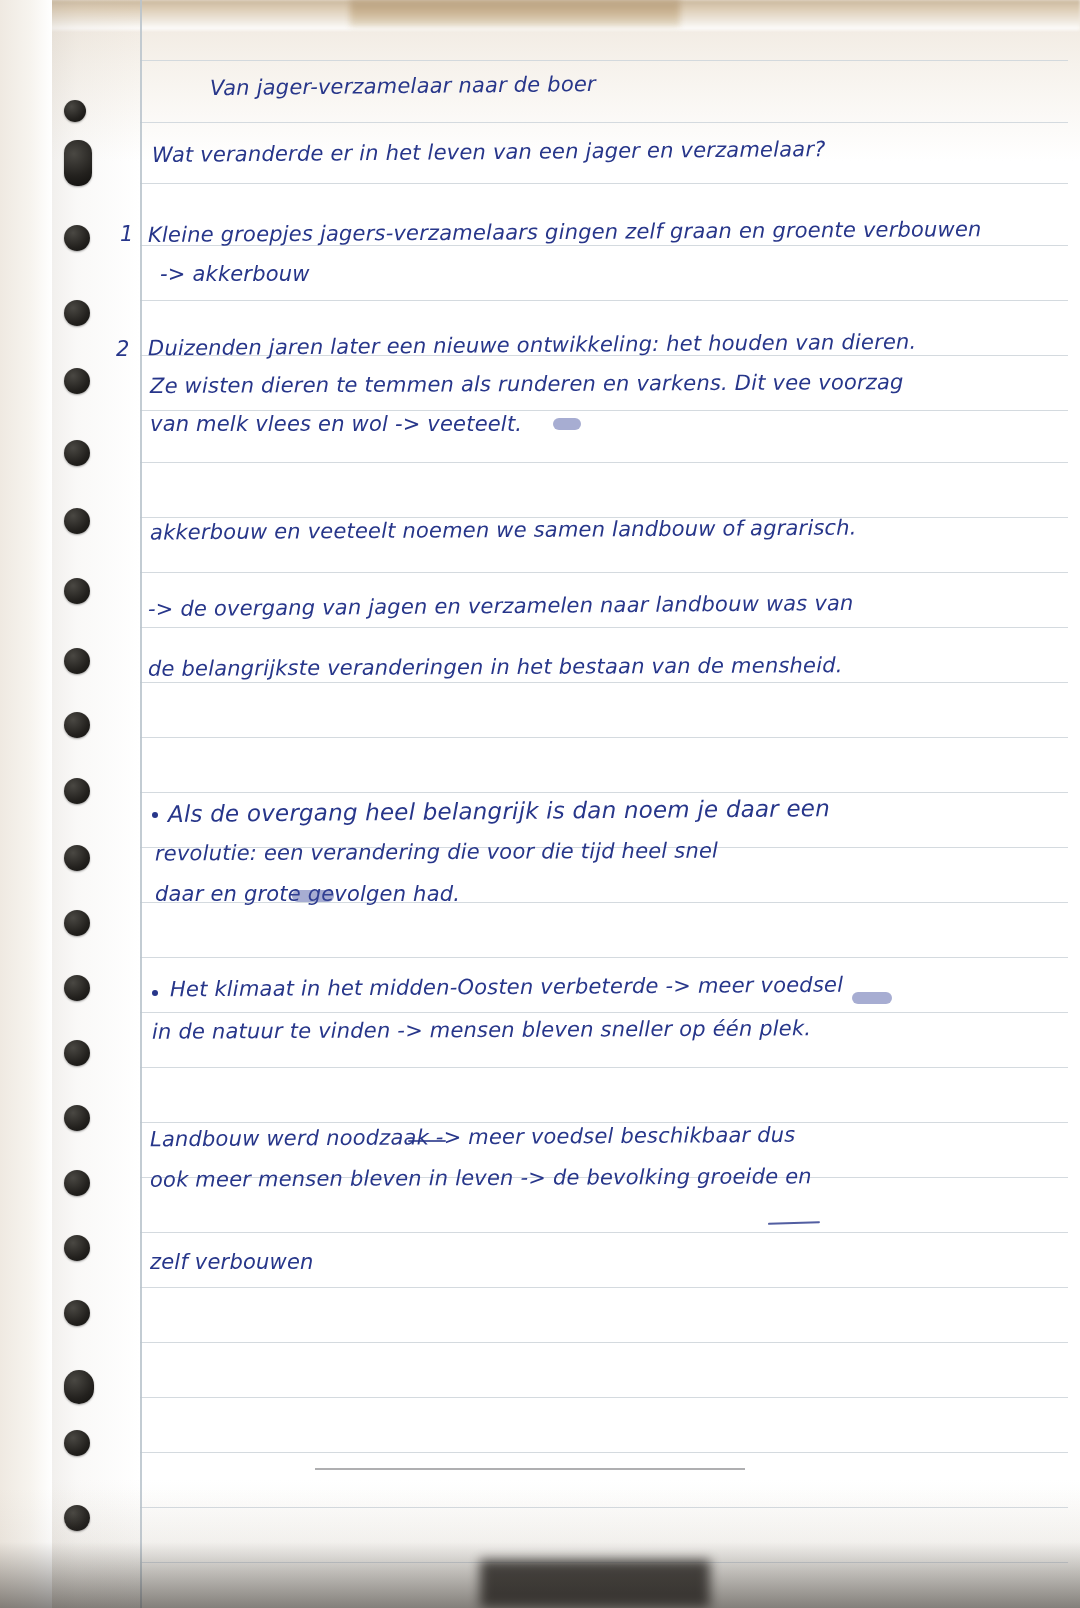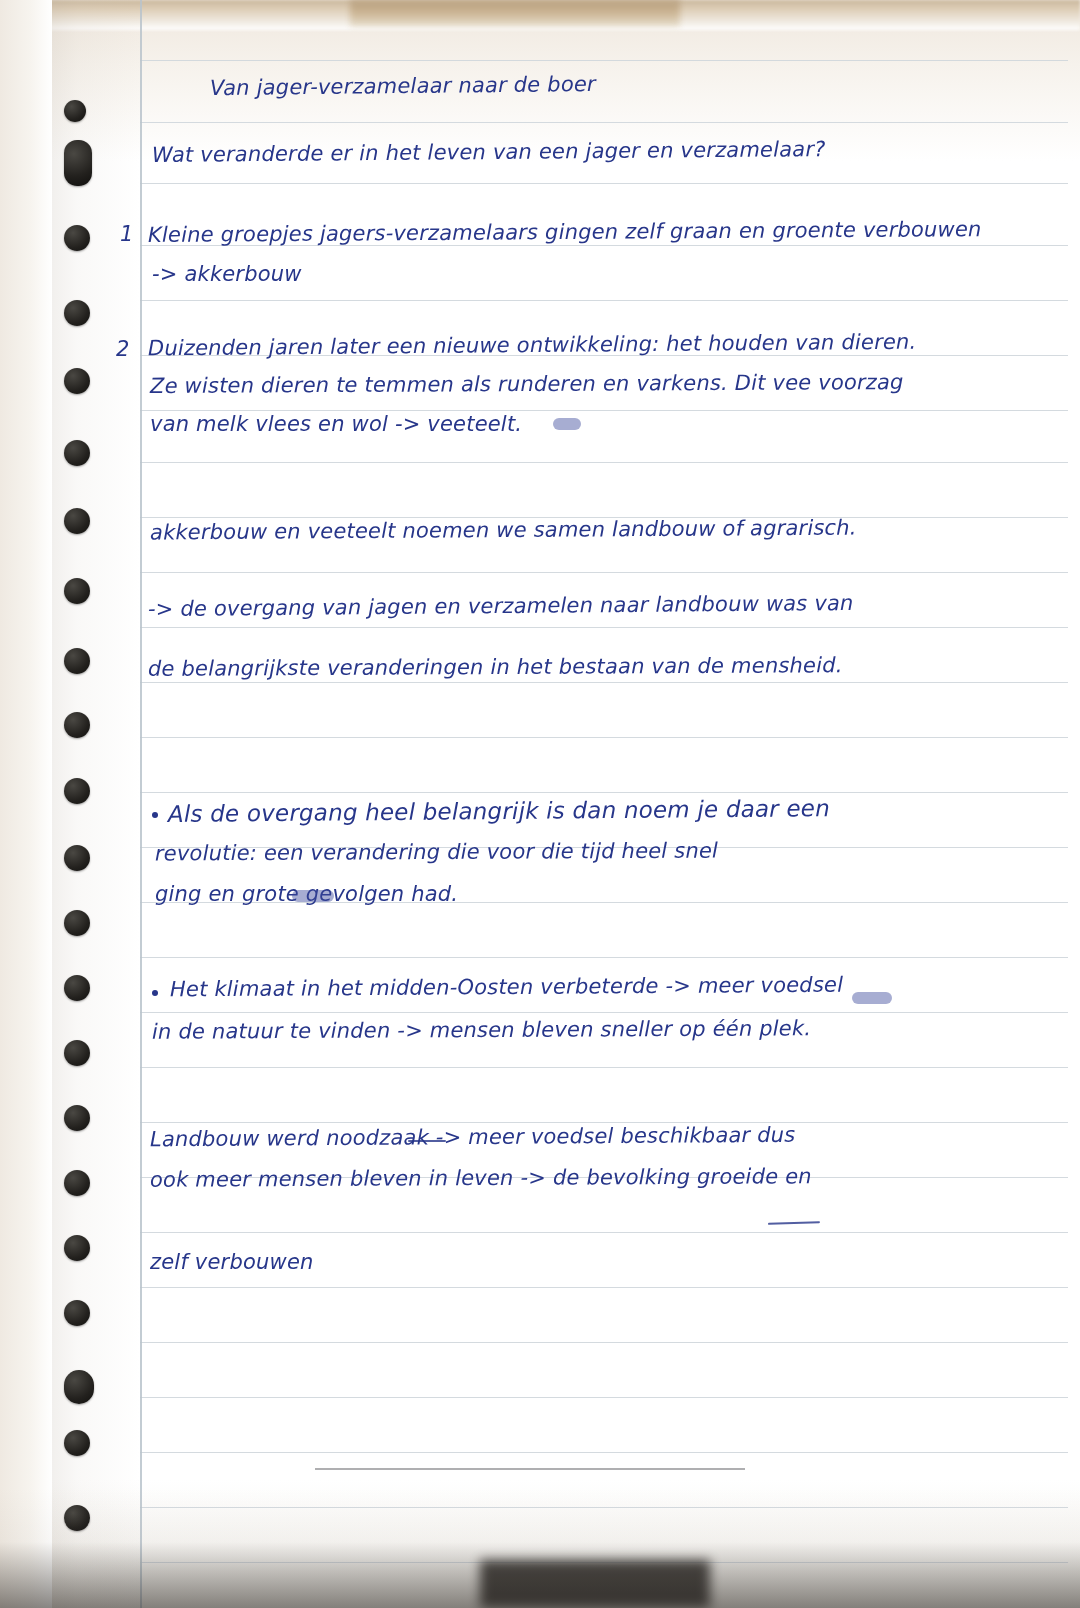--- a/index.html
+++ b/index.html
@@ -222,37 +222,37 @@
     <div class="ring" style="top:1430px"></div>
     <div class="ring" style="top:1505px"></div>
   </div>
 
   <div class="hw l-title ink" style="top:74px; left:210px; transform:rotate(-0.6deg)">Van jager-verzamelaar naar de boer</div>
 
   <div class="hw l-body ink" style="top:140px; left:152px; transform:rotate(-0.5deg)">Wat veranderde er in het leven van een jager en verzamelaar?</div>
 
   <div class="num" style="top:222px; left:120px;">1</div>
   <div class="hw l-body ink" style="top:220px; left:148px; transform:rotate(-0.4deg)">Kleine groepjes jagers-verzamelaars gingen zelf graan en groente verbouwen</div>
-  <div class="hw l-body ink" style="top:262px; left:152px;">-&gt; akkerbouw</div>
+  <div class="hw l-body ink" style="top:262px; left:160px;">-&gt; akkerbouw</div>
 
   <div class="num" style="top:337px; left:116px;">2</div>
   <div class="hw l-body ink" style="top:333px; left:148px; transform:rotate(-0.5deg)">Duizenden jaren later een nieuwe ontwikkeling: het houden van dieren.</div>
   <div class="hw l-body ink" style="top:372px; left:150px; transform:rotate(-0.3deg)">Ze wisten dieren te temmen als runderen en varkens. Dit vee voorzag</div>
   <div class="hw l-body ink" style="top:412px; left:150px;text-align:center;">van melk vlees en wol -&gt; veeteelt.</div>
   <div class="scribble" style="top:418px; left:553px; width:28px;"></div>
 
   <div class="hw l-body ink" style="top:518px; left:150px; transform:rotate(-0.4deg)">akkerbouw en veeteelt noemen we samen landbouw of agrarisch.</div>
 
   <div class="hw l-body ink" style="top:594px; left:148px; transform:rotate(-0.5deg)">-&gt; de overgang van jagen en verzamelen naar landbouw was van</div>
   <div class="hw l-body ink" style="top:655px; left:148px; transform:rotate(-0.3deg)">de belangrijkste veranderingen in het bestaan van de mensheid.</div>
 
   <div class="bullet" style="top:812px; left:152px;"></div>
   <div class="hw l-big ink" style="top:798px; left:168px; transform:rotate(-0.5deg)">Als de overgang heel belangrijk is dan noem je daar een</div>
   <div class="hw l-body ink" style="top:840px; left:155px; transform:rotate(-0.3deg)">revolutie: een verandering die voor die tijd heel snel</div>
-  <div class="hw l-body ink" style="top:882px; left:155px;">ging en grote gevolgen had.</div>
+  <div class="hw l-body ink" style="top:882px; left:155px;">daar en grote gevolgen had.</div>
   <div class="scribble" style="top:890px; left:292px; width:42px;"></div>
 
   <div class="bullet" style="top:990px; left:152px;"></div>
   <div class="hw l-body ink" style="top:975px; left:170px; transform:rotate(-0.4deg)">Het klimaat in het midden-Oosten verbeterde -&gt; meer voedsel</div>
   <div class="hw l-body ink" style="top:1018px; left:152px; transform:rotate(-0.3deg)">in de natuur te vinden -&gt; mensen bleven sneller op één plek.</div>
   <div class="scribble" style="top:992px; left:852px; width:40px;"></div>
 
   <div class="hw l-body ink" style="top:1125px; left:150px; transform:rotate(-0.4deg)">Landbouw werd noodzaak -&gt; meer voedsel beschikbaar dus</div>
   <div class="hw l-body ink" style="top:1166px; left:150px; transform:rotate(-0.3deg)">ook meer mensen bleven in leven -&gt; de bevolking groeide en</div>
   <div class="hw l-body ink" style="top:1250px; left:150px;text-align:center;">zelf verbouwen</div>

